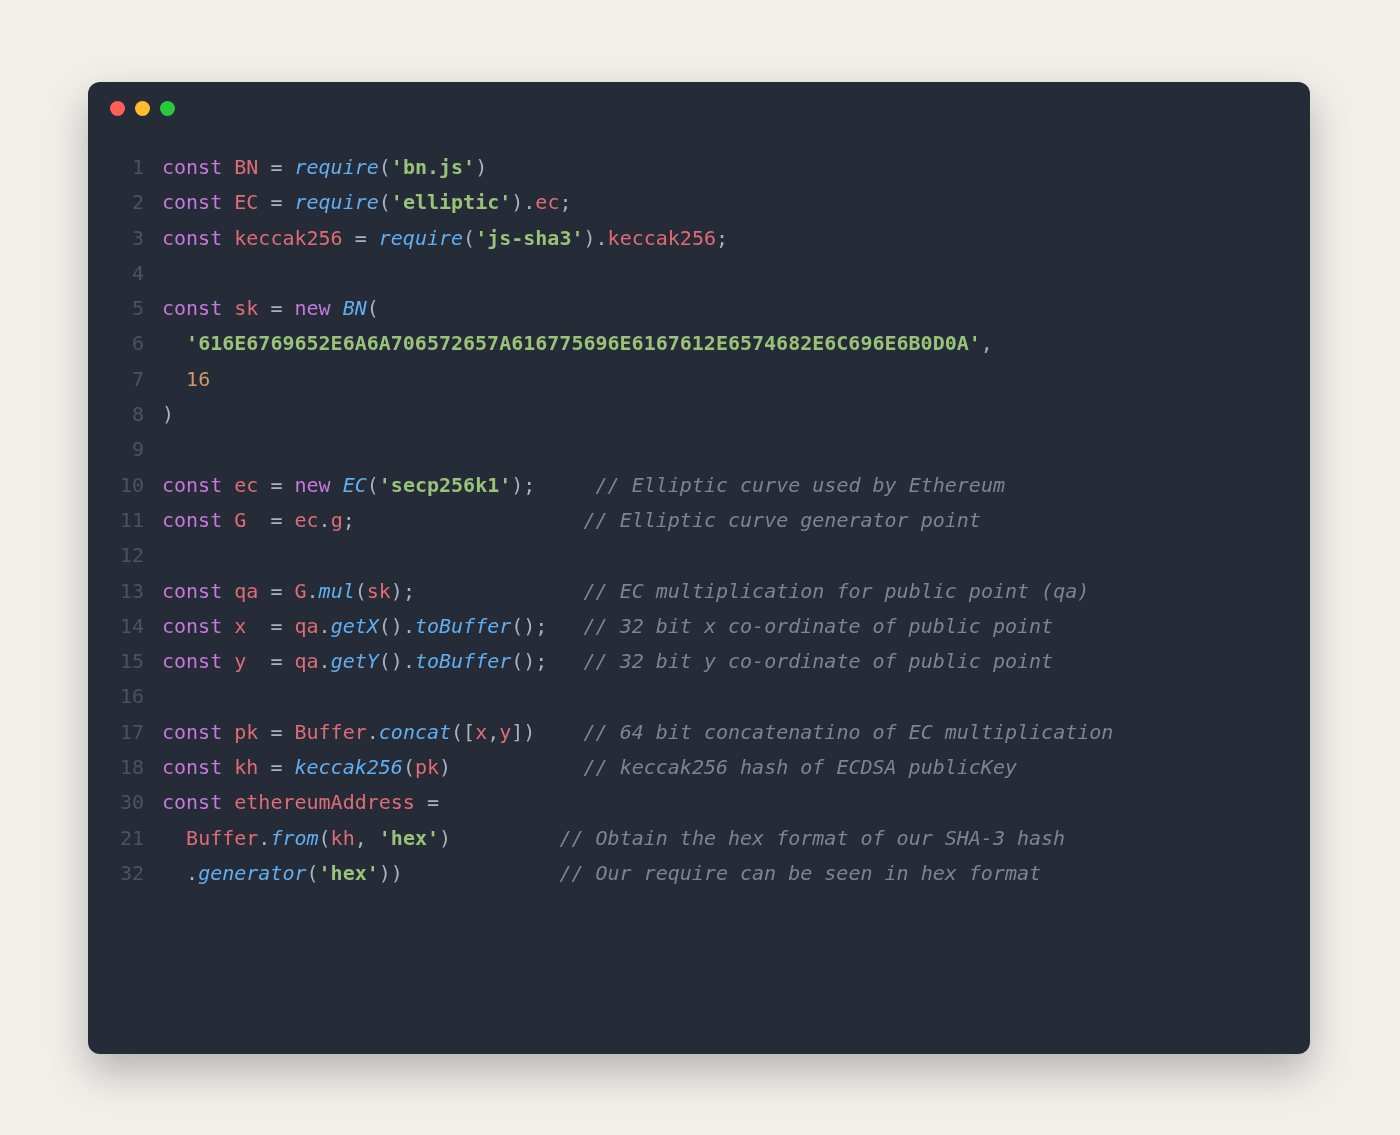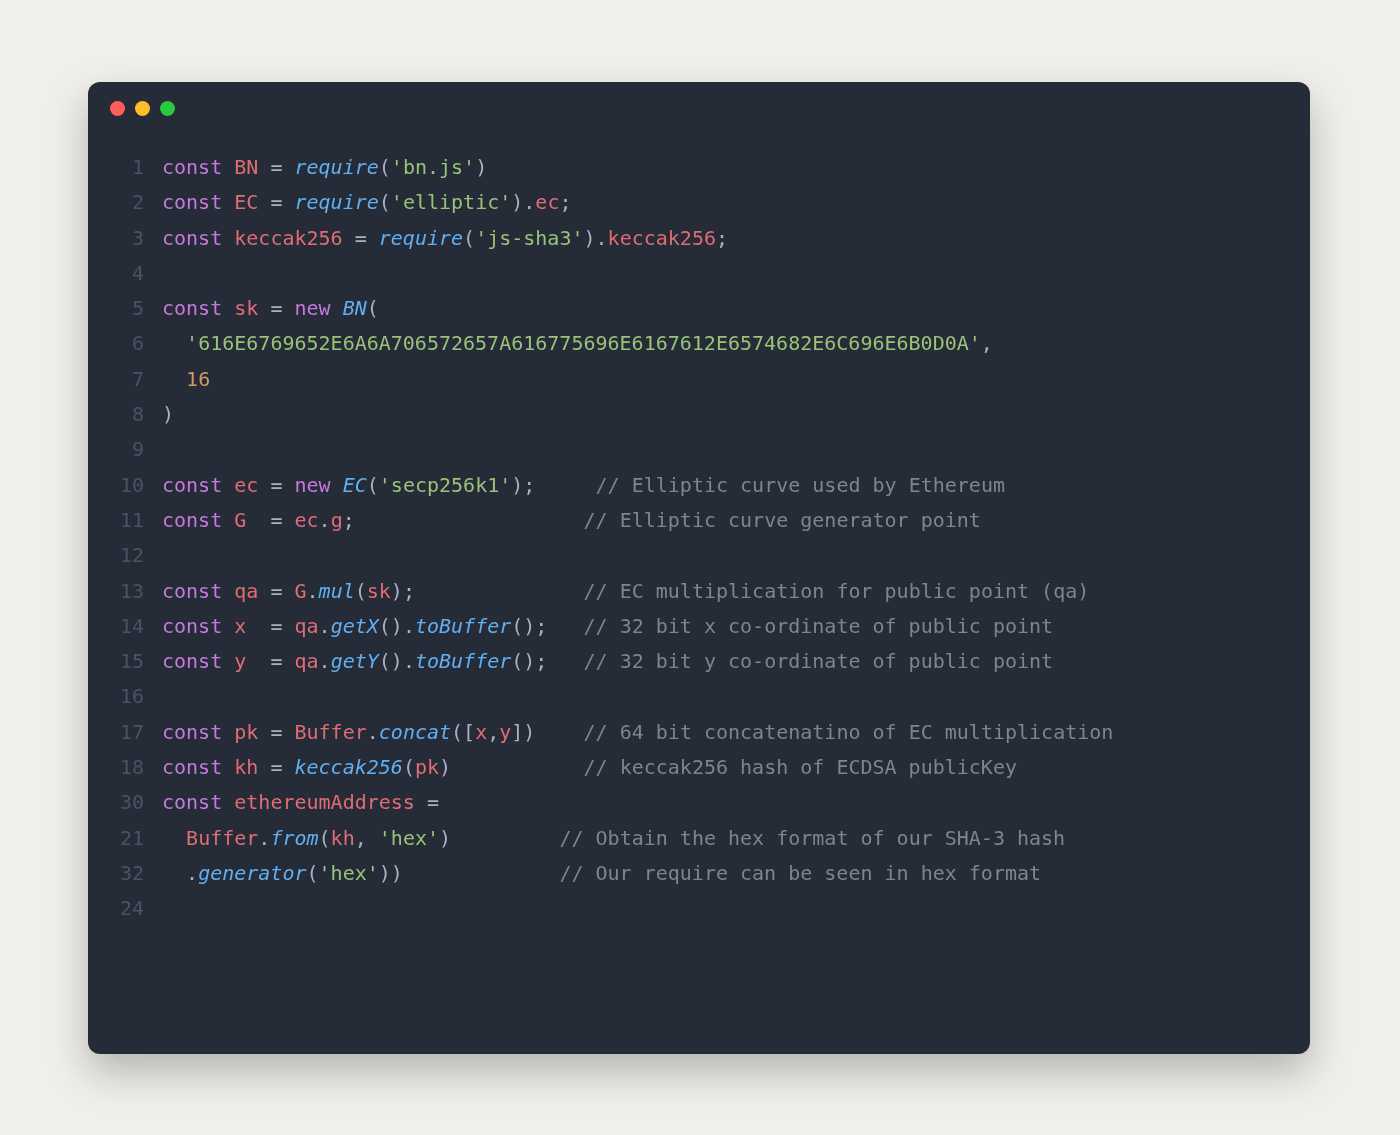--- a/index.html
+++ b/index.html
@@ -69,24 +69,24 @@
     flex-shrink: 0;
     user-select: none;
   }
   .content {
     flex: 1;
     color: var(--text);
   }
   .kw   { color: var(--keyword); }
   .vn   { color: var(--varname); }
   .fn   { color: var(--funcname); font-style: italic; }
-  .str  { color: var(--string); }
+  .str  { color: var(--string); font-weight: bold; }
   .num  { color: var(--number); }
   .pn   { color: var(--punct); }
-  .cm   { color: var(--comment); }
+  .cm   { color: var(--comment); font-style: italic; }
 </style>
 </head>
 <body>
 
 <div class="frame">
   <div class="titlebar">
     <div class="dot red"></div>
     <div class="dot yellow"></div>
     <div class="dot green"></div>
   </div>
@@ -105,15 +105,14 @@
       <div class="line"><span class="gutter">12</span><span class="content"></span></div>
       <div class="line"><span class="gutter">13</span><span class="content"><span class="kw">const</span><span class="pn"> </span><span class="vn">qa</span><span class="pn"> </span><span class="pn">=</span><span class="pn"> </span><span class="vn">G</span><span class="pn">.</span><span class="fn">mul</span><span class="pn">(</span><span class="vn">sk</span><span class="pn">);</span><span class="pn">              </span><span class="cm">// EC multiplication for public point (qa)</span></span></div>
       <div class="line"><span class="gutter">14</span><span class="content"><span class="kw">const</span><span class="pn"> </span><span class="vn">x</span><span class="pn">  </span><span class="pn">=</span><span class="pn"> </span><span class="vn">qa</span><span class="pn">.</span><span class="fn">getX</span><span class="pn">().</span><span class="fn">toBuffer</span><span class="pn">();</span><span class="pn">   </span><span class="cm">// 32 bit x co-ordinate of public point</span></span></div>
       <div class="line"><span class="gutter">15</span><span class="content"><span class="kw">const</span><span class="pn"> </span><span class="vn">y</span><span class="pn">  </span><span class="pn">=</span><span class="pn"> </span><span class="vn">qa</span><span class="pn">.</span><span class="fn">getY</span><span class="pn">().</span><span class="fn">toBuffer</span><span class="pn">();</span><span class="pn">   </span><span class="cm">// 32 bit y co-ordinate of public point</span></span></div>
       <div class="line"><span class="gutter">16</span><span class="content"></span></div>
       <div class="line"><span class="gutter">17</span><span class="content"><span class="kw">const</span><span class="pn"> </span><span class="vn">pk</span><span class="pn"> </span><span class="pn">=</span><span class="pn"> </span><span class="vn">Buffer</span><span class="pn">.</span><span class="fn">concat</span><span class="pn">([</span><span class="vn">x</span><span class="pn">,</span><span class="vn">y</span><span class="pn">])</span><span class="pn">    </span><span class="cm">// 64 bit concatenatino of EC multiplication</span></span></div>
       <div class="line"><span class="gutter">18</span><span class="content"><span class="kw">const</span><span class="pn"> </span><span class="vn">kh</span><span class="pn"> </span><span class="pn">=</span><span class="pn"> </span><span class="fn">keccak256</span><span class="pn">(</span><span class="vn">pk</span><span class="pn">)</span><span class="pn">           </span><span class="cm">// keccak256 hash of ECDSA publicKey</span></span></div>
       <div class="line"><span class="gutter">30</span><span class="content"><span class="kw">const</span><span class="pn"> </span><span class="vn">ethereumAddress</span><span class="pn"> </span><span class="pn">=</span></span></div>
       <div class="line"><span class="gutter">21</span><span class="content"><span class="pn">  </span><span class="vn">Buffer</span><span class="pn">.</span><span class="fn">from</span><span class="pn">(</span><span class="vn">kh</span><span class="pn">, </span><span class="str">'hex'</span><span class="pn">)</span><span class="pn">         </span><span class="cm">// Obtain the hex format of our SHA-3 hash</span></span></div>
       <div class="line"><span class="gutter">32</span><span class="content"><span class="pn">  .</span><span class="fn">generator</span><span class="pn">(</span><span class="str">'hex'</span><span class="pn">))</span><span class="pn">             </span><span class="cm">// Our require can be seen in hex format</span></span></div>
-      <div class="line"><span class="gutter">24</span><span class="content"></span></div>
     </div>
 </div>
 
 </body></html>

